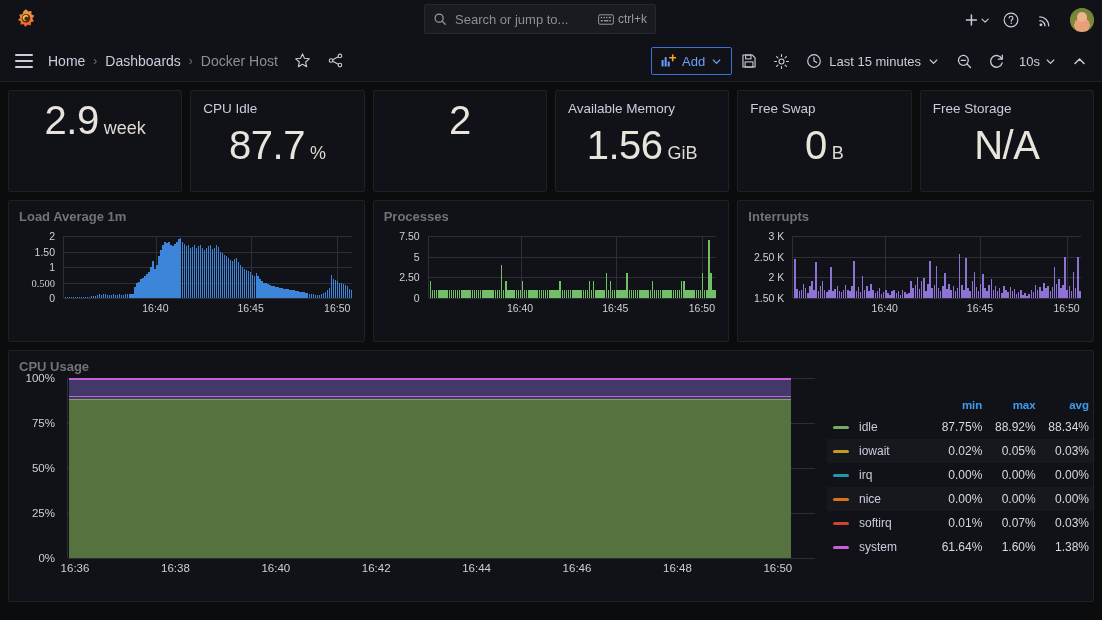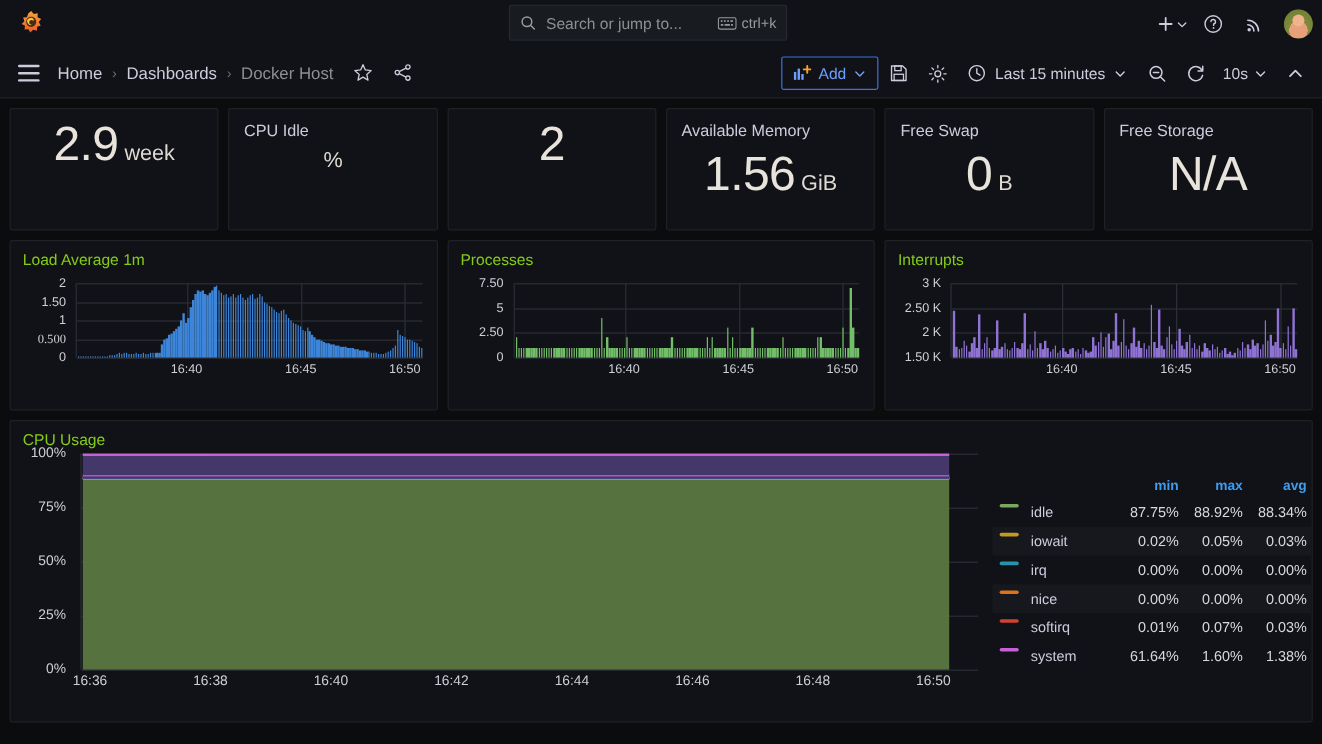--- a/index.html
+++ b/index.html
@@ -101,21 +101,21 @@
 
   
   .dash { padding: 8px; display: flex; flex-direction: column; gap: 8px; }
 
   .panel {
     background: #111217;
     border: 1px solid #1f2126;
     border-radius: 2px;
   }
   .panel-title {
-    font-size: 13px; font-weight: 400; color: #84cc16;
+    font-size: 13px; font-weight: 700; color: #737373;
     padding: 8px 10px 0 10px;
   }
 
   
   .stat-row { display: flex; gap: 8px; height: 102px; }
   .stat-panel { flex: 1; position: relative; }
   .stat-label { font-size: 13.5px; color: #ccccdc; padding: 10px 12px 0 12px; }
   .stat-value {
     display: flex; align-items: baseline; justify-content: center;
     gap: 5px; margin-top: 7px; white-space: nowrap;
@@ -170,21 +170,21 @@
 
   .cpu-xaxis { position: absolute; left: 58px; top: 184px; width: 748px; height: 16px; font-size: 11.5px; color: #cfcfd6; }
   .cpu-xtick { position: absolute; transform: translateX(-50%); white-space: nowrap; }
 
   
   .legend { position: absolute; left: 818px; top: 21px; width: 268px; }
   .leg-head { display: flex; font-size: 11.5px; font-weight: 700; color: #3d9bf0; padding: 0 6px 4px 6px; }
   .leg-name-col { width: 96px; }
   .leg-num-col { flex: 1; text-align: right; }
   .leg-row {
-    display: flex; font-size: 12px; color: #ccccdc;
+    display: flex; align-items: center; font-size: 12px; color: #ccccdc;
     padding: 5px 6px; border-radius: 1px;
   }
   .leg-row.alt { background: #16181d; }
   .leg-swatch { width: 16px; height: 3px; border-radius: 2px; margin-right: 10px; flex: 0 0 auto; }
   .leg-name { width: 70px; color: #ccccdc; }
   .leg-val { flex: 1; text-align: right; color: #d8d9de; }
 </style>
 </head>
 <body>
 
@@ -362,20 +362,21 @@
   <div class="stat-row" id="stat-row">
       <div class="panel stat-panel">
         <div class="stat-value">
           <span class="stat-num">2.9</span>
           <span class="stat-unit">week</span>
         </div>
       </div>
       <div class="panel stat-panel">
         <div class="stat-label">CPU Idle</div>
         <div class="stat-value">
+          <span class="stat-num">87.7</span>
           <span class="stat-unit">%</span>
         </div>
       </div>
       <div class="panel stat-panel">
         <div class="stat-value">
           <span class="stat-num">2</span>
         </div>
       </div>
       <div class="panel stat-panel">
         <div class="stat-label">Available Memory</div>

